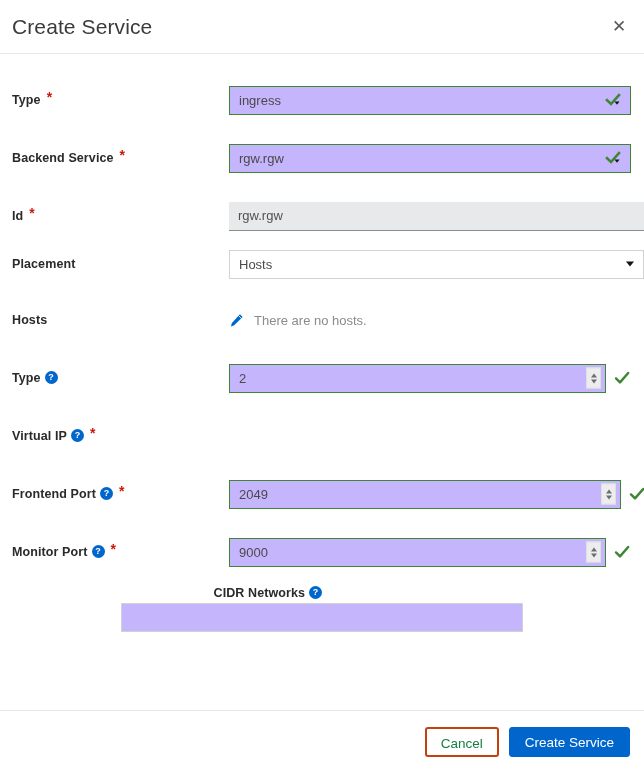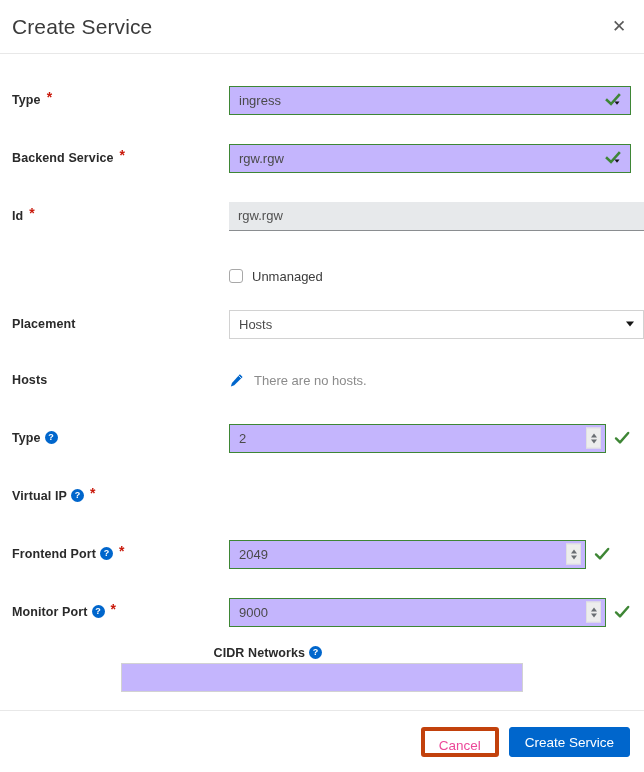--- a/index.html
+++ b/index.html
@@ -273,22 +273,22 @@
   .btn {
     font-family: "Liberation Sans", sans-serif;
     font-size: 13.5px;
     border-radius: 3px;
     cursor: pointer;
     box-sizing: border-box;
     line-height: 1;
   }
   .btn-secondary {
     background: #fff;
-    border: 4px solid #c2410c;
-    color: #ec4899;
+    border: 2px solid #c2410c;
+    color: #15803d;
     padding: 8px 14px;
     height: 30px;
   }
   .btn-primary {
     background: #0066cc;
     border: 1px solid #0066cc;
     color: #fff;
     padding: 8px 15px;
     height: 30px;
   }
@@ -358,29 +358,20 @@
     <div class="form-row row-id">
       <div class="form-label">
         <span>Id</span>
         <span class="req-star">*</span>
       </div>
       <div class="form-control">
         <input class="inp readonly" readonly="" value="rgw.rgw" style="">
       </div>
     </div>
 
-    <div class="form-row row-unmanaged">
-      <div class="form-label"></div>
-      <div class="form-control">
-        <div class="cb-row">
-          <span class="cbox"></span>
-          <span class="cb-label">Unmanaged</span>
-        </div>
-      </div>
-    </div>
 
     <div class="form-row row-placement">
       <div class="form-label">
         <span>Placement</span>
       </div>
       <div class="form-control">
         <div class="select-wrap">
           <input class="inp select" readonly="" value="Hosts" style="">
           <span class="select-caret"></span>
         </div>
@@ -434,21 +425,21 @@
     </div>
 
     <div class="form-row row-fport">
       <div class="form-label">
         <span>Frontend Port</span>
         <span class="help-icon">?</span>
         <span class="req-star">*</span>
       </div>
       <div class="form-control">
         <div class="field-wrap">
-          <input class="inp valid" style="width: 357px;" value="2049">
+          <input class="inp valid" style="width: 392px;" value="2049">
           <span class="spinner">
             <span class="chev up"></span>
             <span class="chev down"></span>
           </span>
         </div>
         <span class="check-suffix">
           <svg viewBox="0 0 16 16" width="16" height="16">
             <path d="M2 8.4 L6 12.4 L14.2 3" fill="none" stroke="#3e8635" stroke-width="2.4" stroke-linecap="round" stroke-linejoin="round"></path>
           </svg>
         </span>

